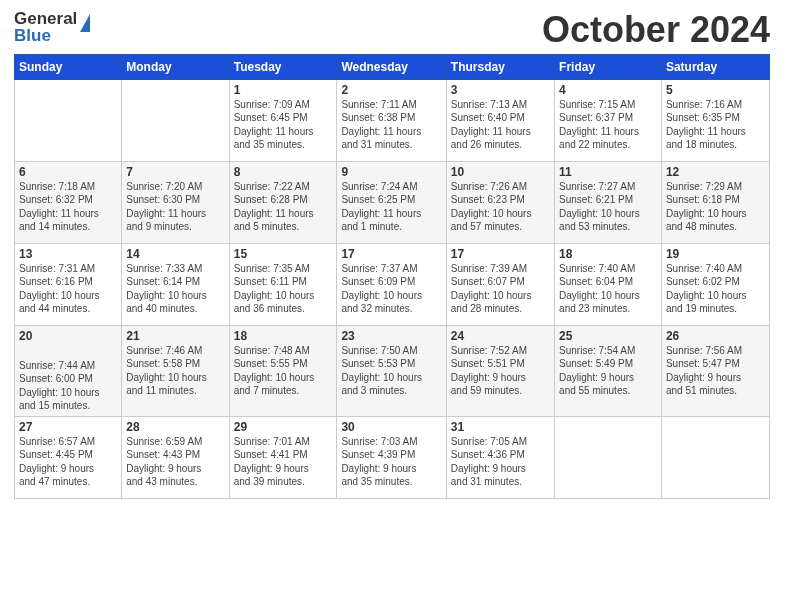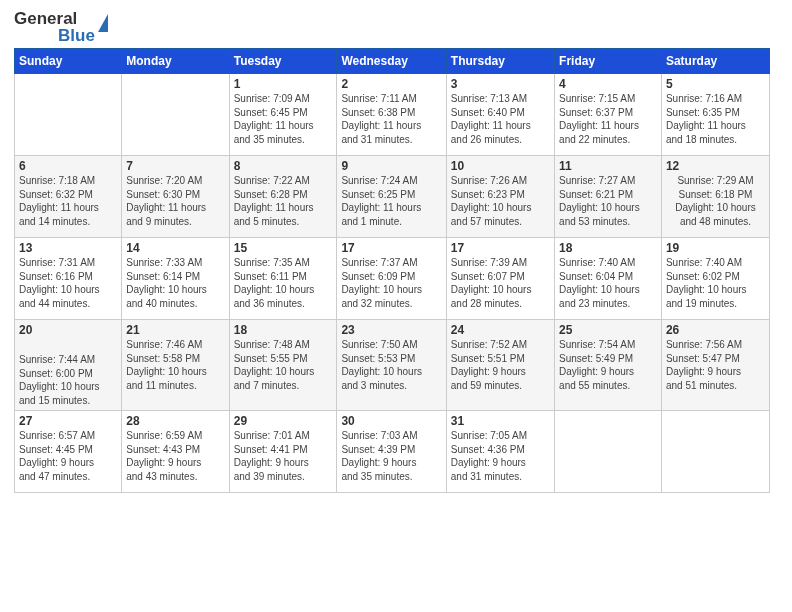--- a/index.html
+++ b/index.html
@@ -84,21 +84,20 @@
     }
     .logo-line1 {
       font-size: 17px;
       font-weight: bold;
       color: #333;
     }
     .logo-line2 {
       font-size: 17px;
       font-weight: bold;
       color: #2a6db5;
-      margin-left: 44px;
     }
     .logo-triangle {
       width: 0;
       height: 0;
       border-left: 10px solid transparent;
       border-right: 0px solid transparent;
       border-bottom: 18px solid #2a6db5;
       margin-left: 3px;
       margin-top: -8px;
     }
@@ -109,20 +108,21 @@
 <div class="container">
   <div class="header-top">
     <div class="logo-wrap">
       <div class="logo-text">
         <span class="logo-line1">General</span>
         <span class="logo-line2">Blue</span>
       </div>
       <div class="logo-triangle"></div>
     </div>
     <div class="title-section">
+      <div class="month-title">October 2024</div>
     </div>
   </div>
 
   <table class="calendar">
     <thead>
       <tr>
       <th>Sunday</th>
           <th>Monday</th>
           <th>Tuesday</th>
           <th>Wednesday</th>
@@ -209,21 +209,21 @@
           </td>
           <td>
             <span class="day-num">11</span>
             <div class="day-info" style="white-space: pre-line;">Sunrise: 7:27 AM
 Sunset: 6:21 PM
 Daylight: 10 hours
 and 53 minutes.</div>
           </td>
           <td>
             <span class="day-num">12</span>
-            <div class="day-info" style="white-space: pre-line; text-align: center;">Sunrise: 7:29 AM
+            <div class="day-info" style="white-space: pre-line;">Sunrise: 7:29 AM
 Sunset: 6:18 PM
 Daylight: 10 hours
 and 48 minutes.</div>
           </td>
         </tr>
         <tr>
           <td>
             <span class="day-num">13</span>
             <div class="day-info" style="white-space: pre-line;">Sunrise: 7:31 AM
 Sunset: 6:16 PM

